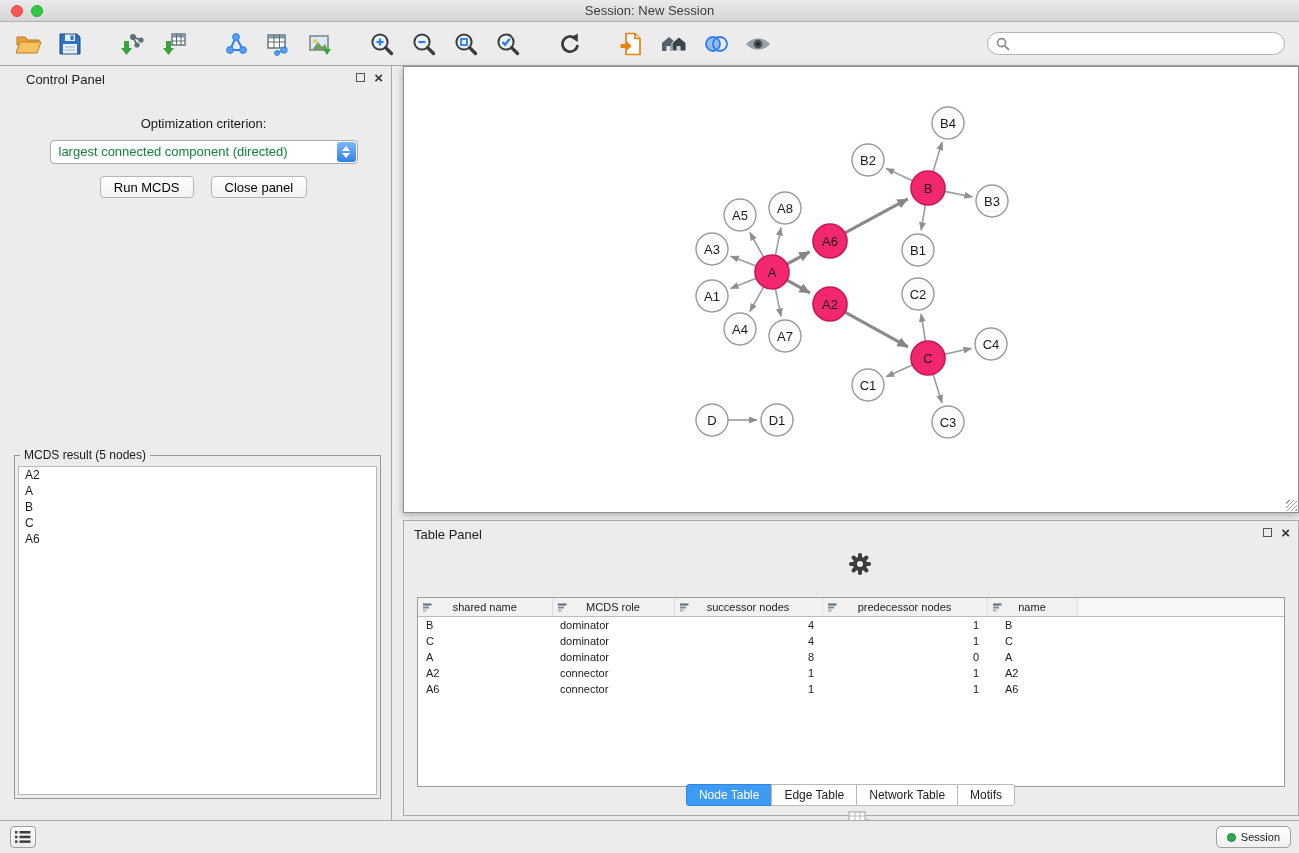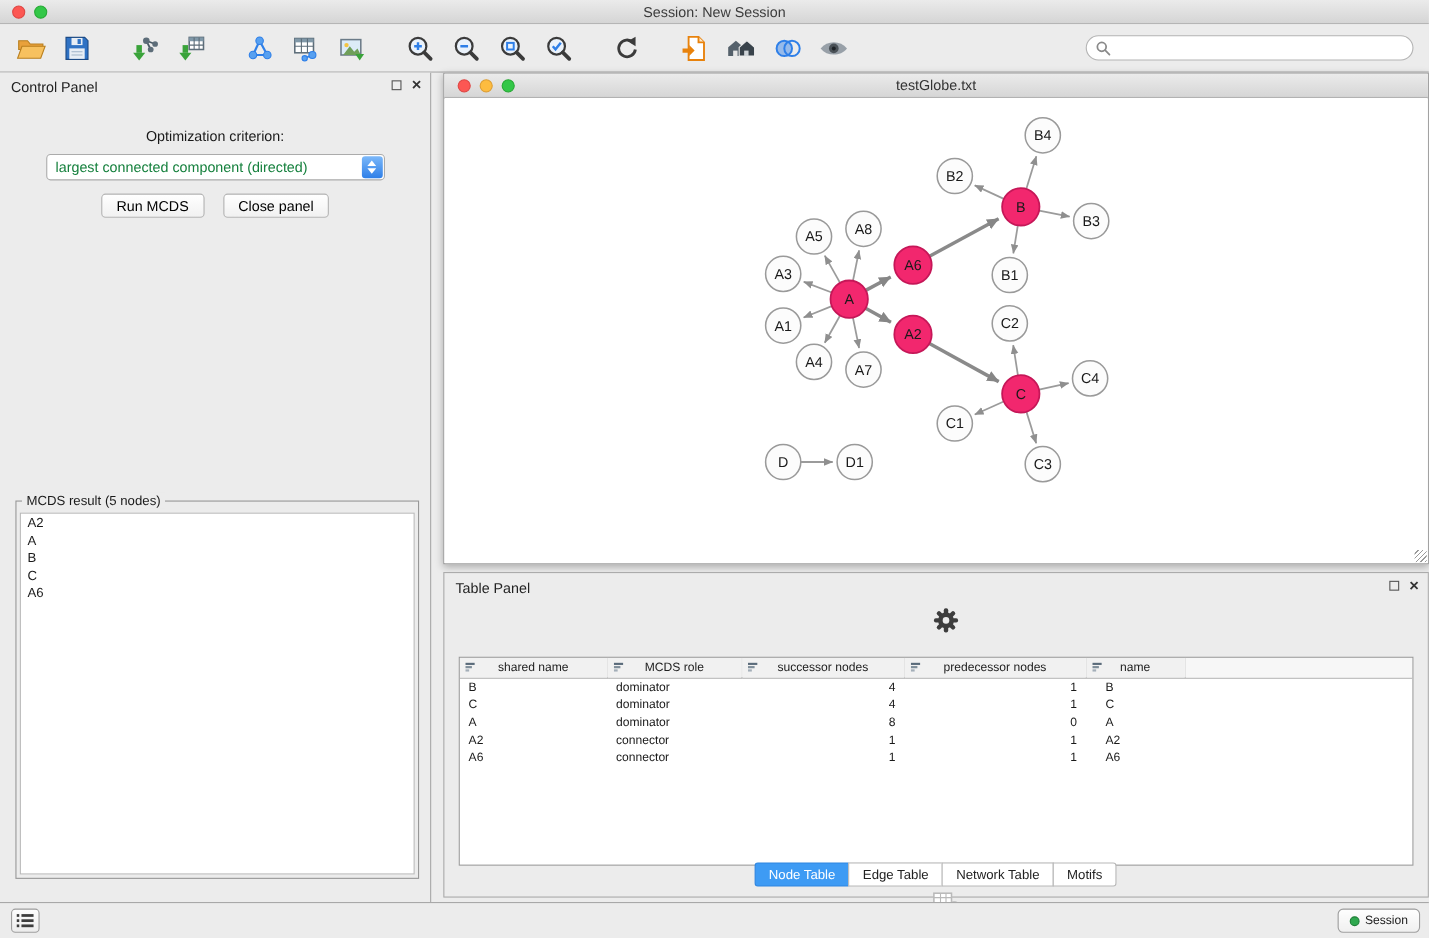--- a/index.html
+++ b/index.html
@@ -38,21 +38,21 @@
     margin-left:auto; margin-right:4px; width:298px; height:23px;
     background:#fff; border:1px solid #b3b3b3; border-radius:12px;
     display:flex; align-items:center; padding:0 8px; gap:4px;
   }
   .search-box input { border:0; outline:none; flex:1; font-size:13px; background:transparent;
     font-family:"Liberation Sans", sans-serif; }
 
   
   .control-panel {
     position:absolute; left:0; top:66px; width:392px; height:754px;
-    background:#ececec; border-right:1px solid #a8a8a8;
+    background:#ececec; border-right:1px solid #a8a8a8;padding-left:16px;
   }
   .panel-header { position:relative; height:26px; }
   .panel-title { position:absolute; left:10px; top:6px; font-size:13px; color:#222; }
   .panel-icons { position:absolute; right:8px; top:6px; display:flex; gap:9px; align-items:center; }
   .panel-float { width:9px; height:9px; border:1.5px solid #555; display:inline-block; }
   .panel-close { font-size:15px; font-weight:bold; color:#333; line-height:11px; }
 
   .cp-tabs { display:flex; justify-content:center; margin-top:5px; }
   .cp-tab { font-size:13px; padding:3px 11px; background:#fff; border:1px solid #b8b8b8;
     margin-left:-1px; color:#222; cursor:default; }
@@ -341,28 +341,20 @@
         <div class="result-item">A2</div>
         <div class="result-item">A</div>
         <div class="result-item">B</div>
         <div class="result-item">C</div>
         <div class="result-item">A6</div>
       </div>
   </div>
 </div>
 
 <div class="net-window">
-  <div class="net-titlebar">
-    <div class="traffic" style="left:12px;">
-      <span class="light red"></span>
-      <span class="light yellow"></span>
-      <span class="light green"></span>
-    </div>
-    <span>testGlobe.txt</span>
-  </div>
   <div class="net-canvas">
     <svg id="net-svg" width="894" height="423" viewBox="0 0 894 423">
       <defs>
         <marker id="arrowN" markerWidth="10" markerHeight="9" refX="8" refY="3.5" orient="auto" markerUnits="userSpaceOnUse">
           <path d="M0,0 L8.5,3.5 L0,7 Z" fill="#8f8f8f"></path>
         </marker>
         <marker id="arrowT" markerWidth="13" markerHeight="11" refX="10.5" refY="5" orient="auto" markerUnits="userSpaceOnUse">
           <path d="M0,0 L11,5 L0,10 Z" fill="#868686"></path>
         </marker>
       </defs>

